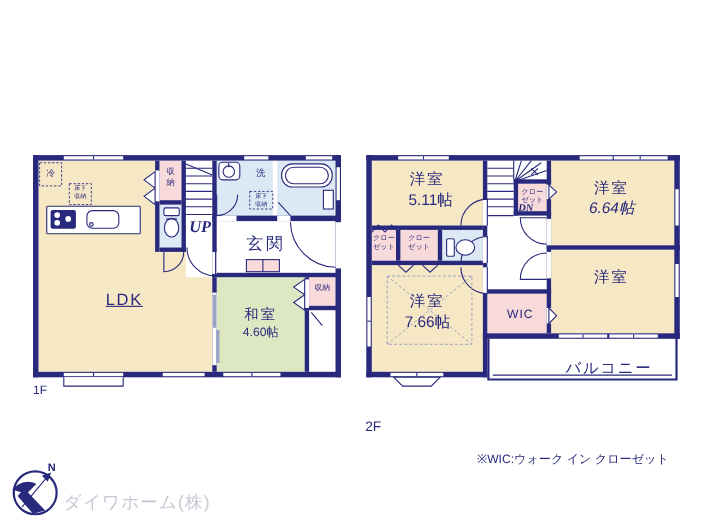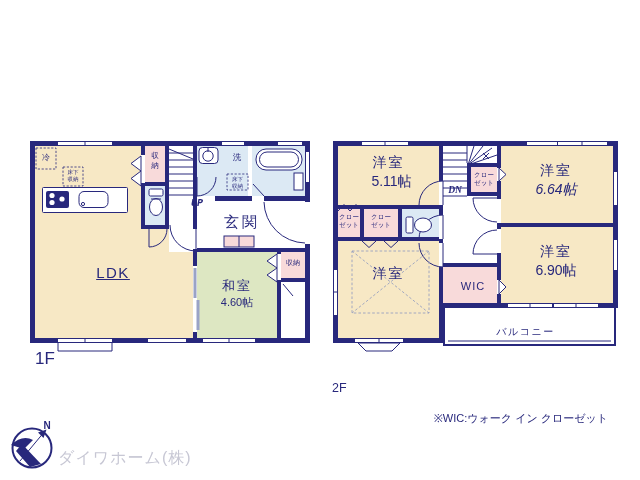--- a/index.html
+++ b/index.html
@@ -250,35 +250,35 @@
 
   <div class="lbl" style="left:53px;top:263px;width:120px;font-size:15px;letter-spacing:1.5px;text-decoration:underline;">LDK</div>
   <div class="lbl" style="left:197px;top:278px;width:80px;font-size:13px;letter-spacing:2px;">和室</div>
   <div class="lbl" style="left:197px;top:295px;width:80px;font-size:11px;">4.60帖</div>
   <div class="lbl" style="left:36px;top:153px;width:20px;font-size:8px;">冷</div>
   <div class="lbl" style="left:66.5px;top:169px;width:13px;font-size:5.5px;line-height:1.3;">床下収納</div>
   <div class="lbl" style="left:149.5px;top:151px;width:11px;font-size:7.5px;line-height:1.3;">収納</div>
   <div class="lbl" style="left:228px;top:152px;width:18px;font-size:8.5px;">洗</div>
   <div class="lbl" style="left:231px;top:176px;width:13px;font-size:5.5px;line-height:1.3;">床下収納</div>
   <div class="lbl" style="left:210px;top:212px;width:64px;font-size:15px;letter-spacing:3px;">玄関</div>
-  <div class="lbl serifi" style="left:184px;top:198px;width:26px;font-size:10px;font-family:Liberation Mono, monospace;">UP</div>
+  <div class="lbl serifi" style="left:169px;top:198px;width:26px;font-size:15px;">UP</div>
   <div class="lbl" style="left:281px;top:259px;width:24px;font-size:7px;">収納</div>
-  <div class="lbl left" style="left:30px;top:348px;width:30px;font-size:17px;text-align:center;">1F</div>
+  <div class="lbl left" style="left:30px;top:348px;width:30px;font-size:11px;">1F</div>
 
   <div class="lbl" style="left:338px;top:154px;width:101px;font-size:14px;letter-spacing:2px;">洋室</div>
   <div class="lbl" style="left:338px;top:173px;width:107px;font-size:14px;">5.11帖</div>
   <div class="lbl" style="left:498px;top:162px;width:116px;font-size:14px;letter-spacing:2px;">洋室</div>
   <div class="lbl" style="left:498px;top:181px;width:116px;font-size:14px;font-style:italic;">6.64帖</div>
   <div class="lbl" style="left:498px;top:243px;width:116px;font-size:14px;letter-spacing:2px;">洋室</div>
-  <div class="lbl" style="left:498px;top:262px;width:116px;font-size:14px;">6.90帖</div>
   <div class="lbl" style="left:338px;top:265px;width:101px;font-size:14px;letter-spacing:2px;">洋室</div>
+  <div class="lbl" style="left:338px;top:284px;width:101px;font-size:14px;">7.66帖</div>
   <div class="lbl" style="left:338.5px;top:213px;width:21px;font-size:6.5px;line-height:1.3;">クローゼット</div>
   <div class="lbl" style="left:370.5px;top:213px;width:21px;font-size:6.5px;line-height:1.3;">クローゼット</div>
   <div class="lbl" style="left:473.5px;top:171px;width:21px;font-size:6.5px;line-height:1.3;">クローゼット</div>
   <div class="lbl" style="left:443px;top:279px;width:60px;font-size:11px;letter-spacing:1px;">WIC</div>
-  <div class="lbl" style="left:463px;top:326px;width:125px;font-size:10px;letter-spacing:1.5px;">バルコニー</div>
-  <div class="lbl serifi" style="left:442px;top:184px;width:26px;font-size:9.5px;">DN</div>
+  <div class="lbl" style="left:491px;top:326px;width:125px;font-size:14px;letter-spacing:1.5px;">バルコニー</div>
+  <div class="lbl serifi" style="left:442px;top:184px;width:26px;font-size:9.5px;padding-left:23px;">DN</div>
   <div class="lbl left" style="left:332px;top:348px;width:30px;font-size:12.5px;margin-top:32px;">2F</div>
 
   <div class="lbl left company" style="left:58px;top:448px;width:220px;font-size:16px;letter-spacing:1px;">ダイワホーム(株)</div>
   <div class="lbl right" style="left:370px;top:411px;width:238px;font-size:11px;">※WIC:ウォーク イン クローゼット</div>
   <div class="lbl" style="left:40px;top:420px;width:14px;font-size:10px;font-weight:bold;">N</div>
 </div>
 
 </body></html>

